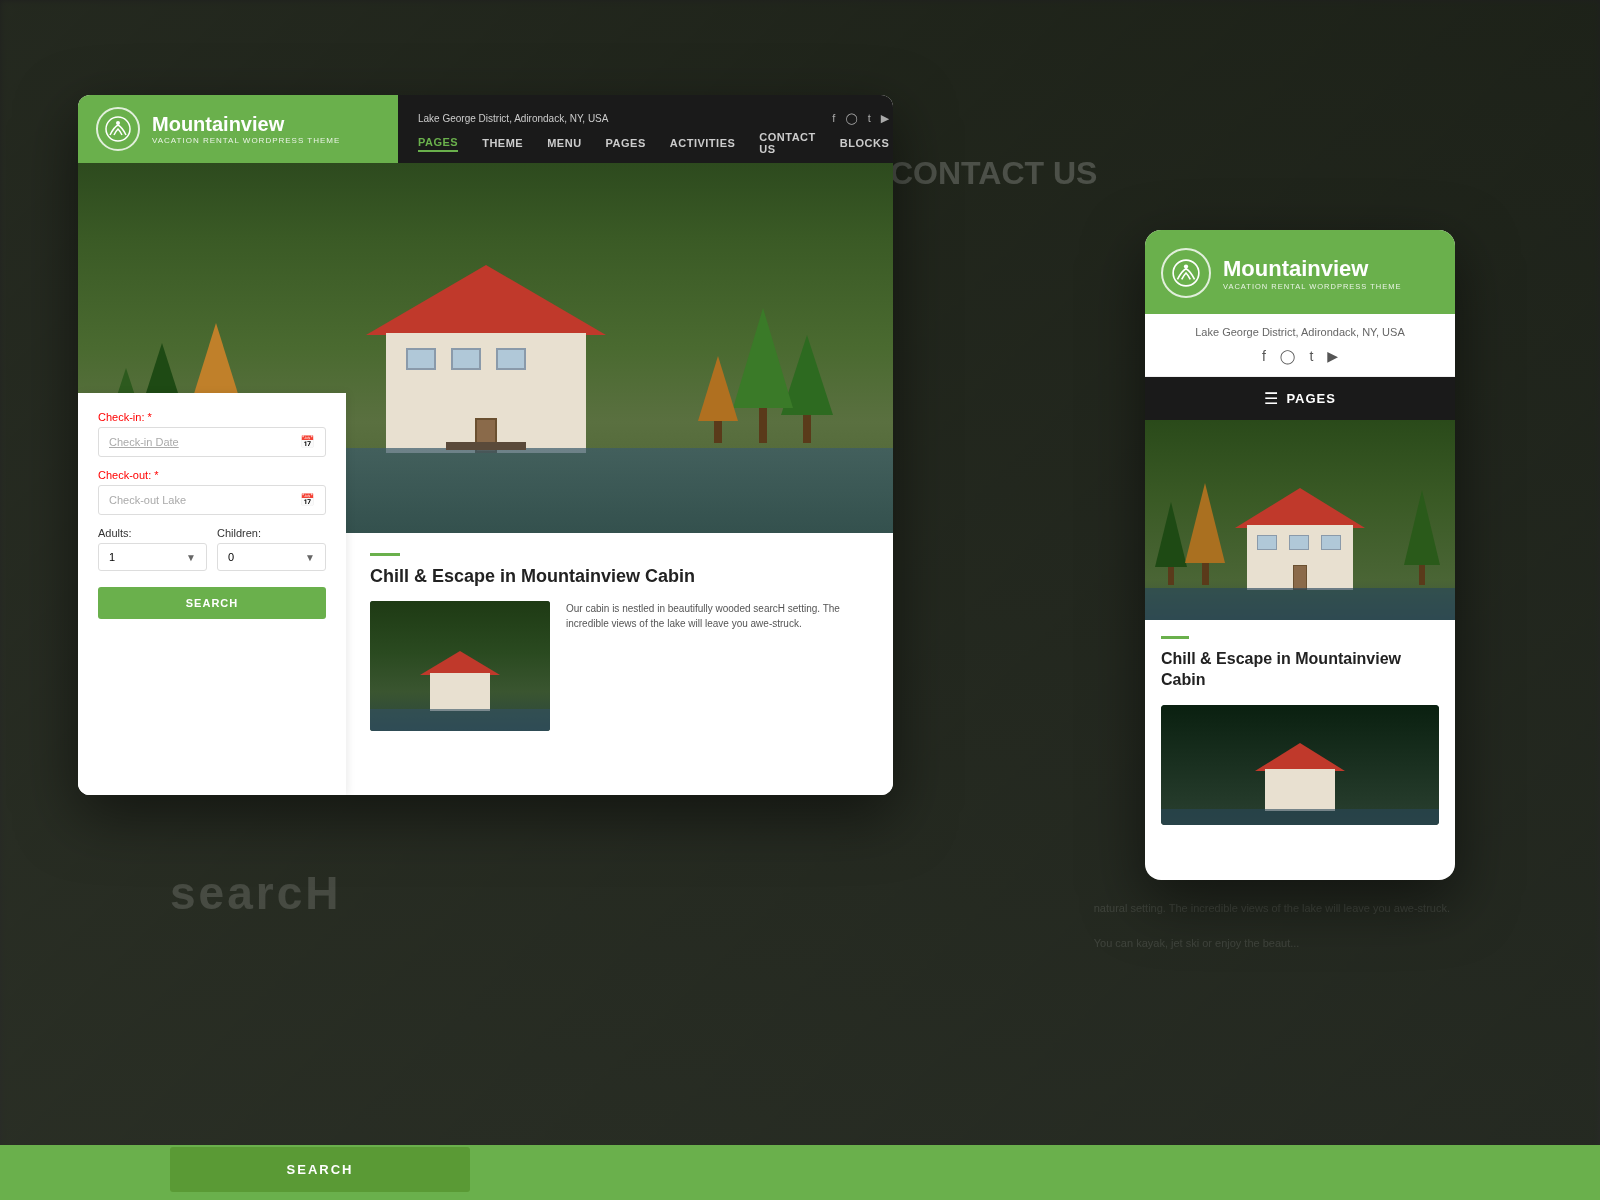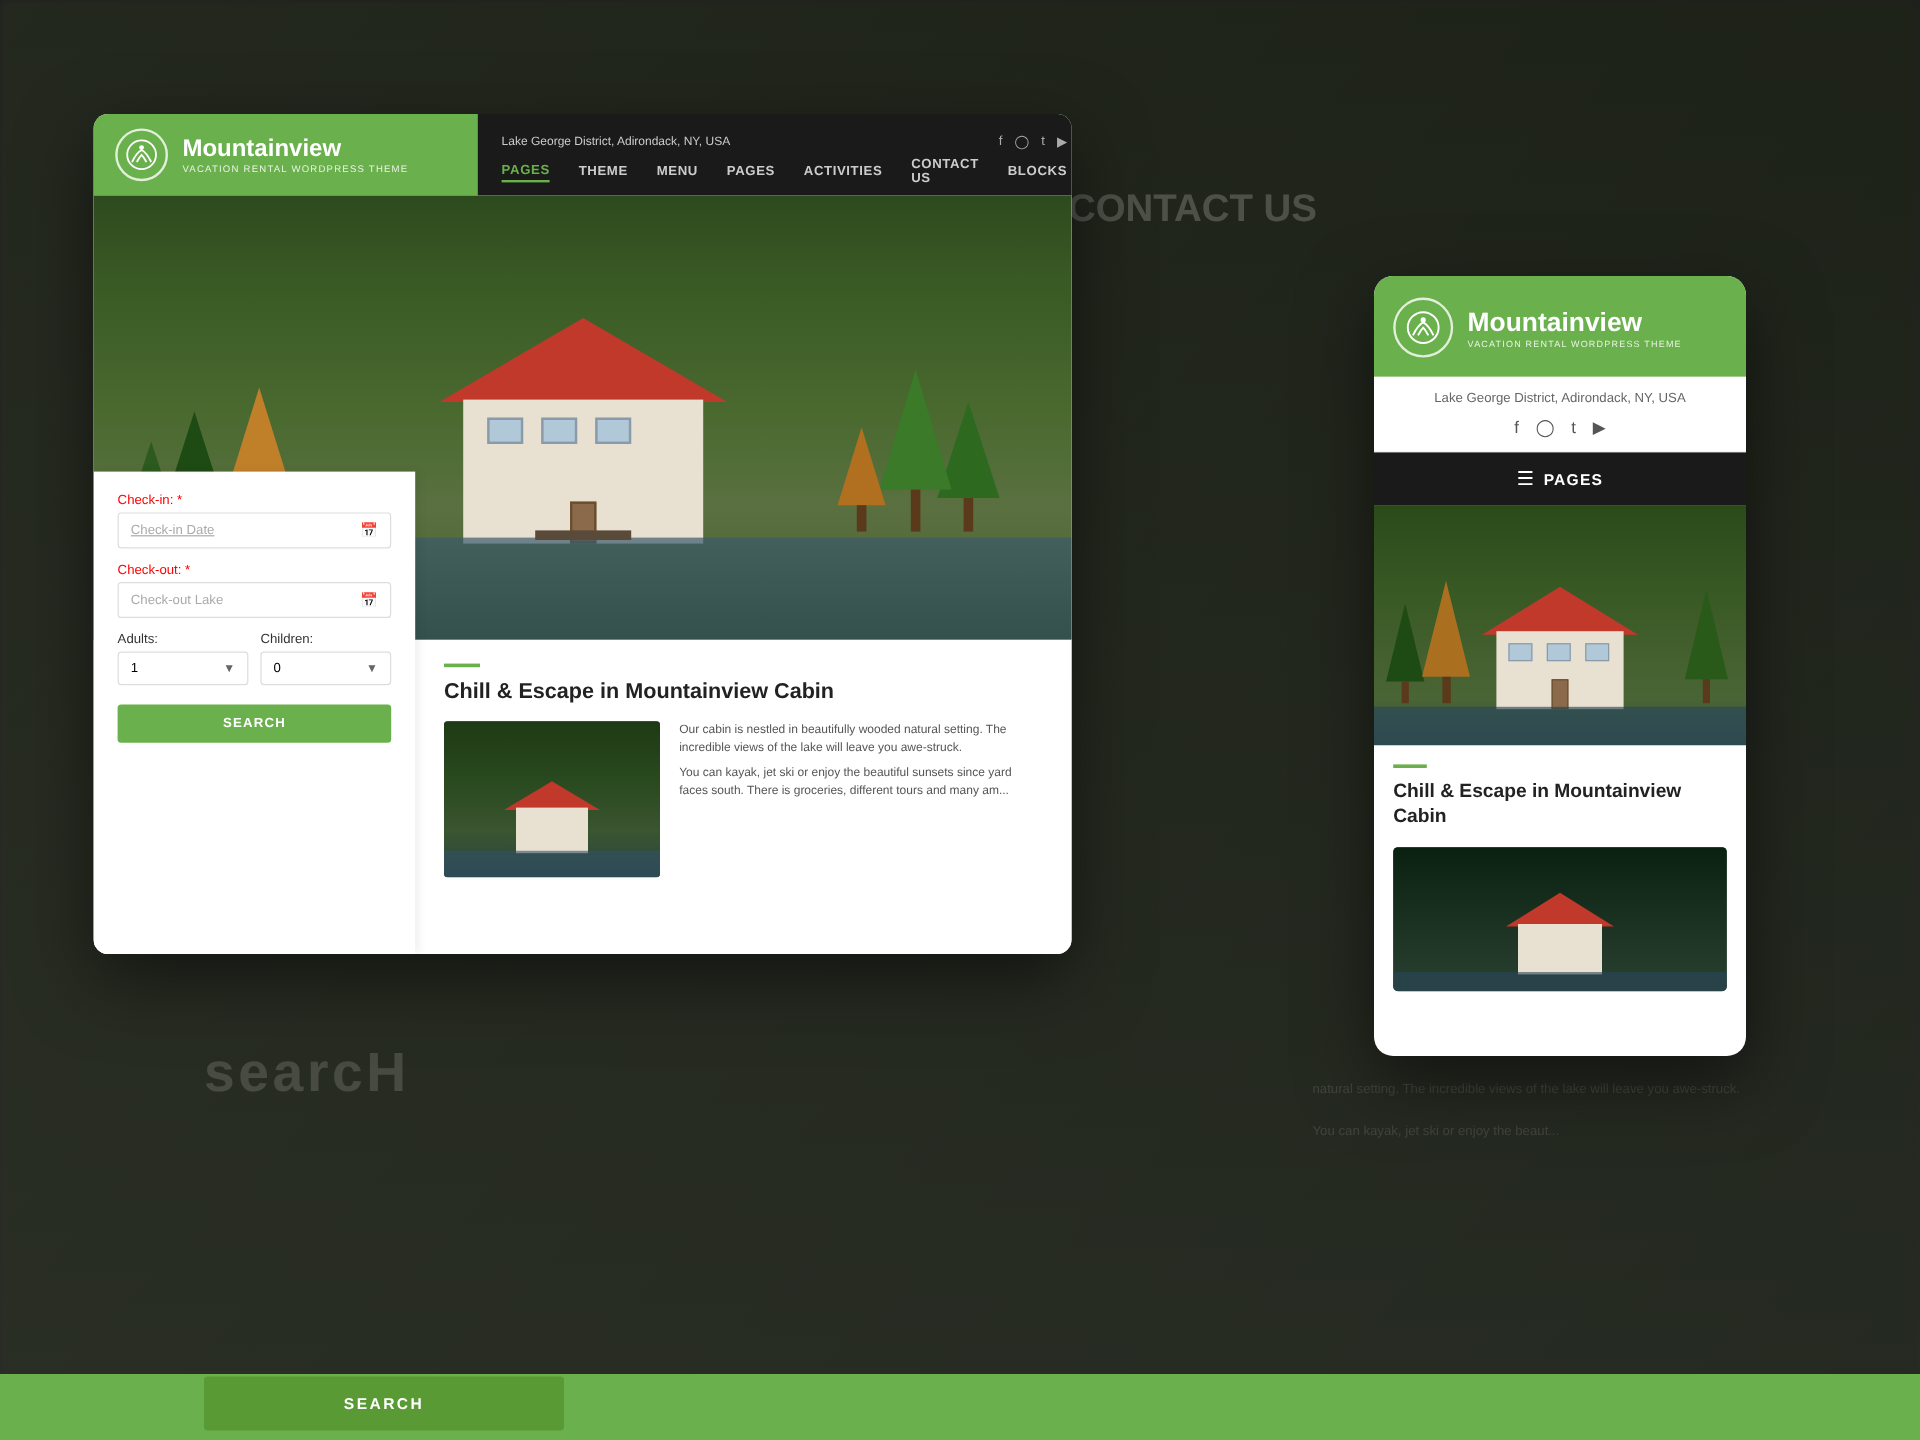--- a/index.html
+++ b/index.html
@@ -735,22 +735,21 @@
         <div class="content-img">
           <div style="position:absolute;inset:0;background:linear-gradient(to bottom,#1e3a14 0%,#2a4a20 40%,#3a5530 70%,#2a4540 100%);"></div>
           <div class="content-img-house">
             <div class="ch-roof"></div>
             <div class="ch-body"></div>
           </div>
           <div class="content-img-water"></div>
         </div>
 
         <div class="content-text">
-          <p>Our cabin is nestled in beautifully wooded natural setting. The incredible views of the lake will leave you awe-struck.</p>
-          <p>You can kayak, jet ski or enjoy the beautiful sunsets since yard faces south. There is groceries, different tours and many am...</p>
+          <p>Our cabin is nestled in beautifully wooded searcH setting. The incredible views of the lake will leave you awe-struck.</p>
         </div>
       </div>
     </div>
 
   </div>
 </div>
 
 <div class="mobile-mockup">
 
   <div class="mobile-header-green">

